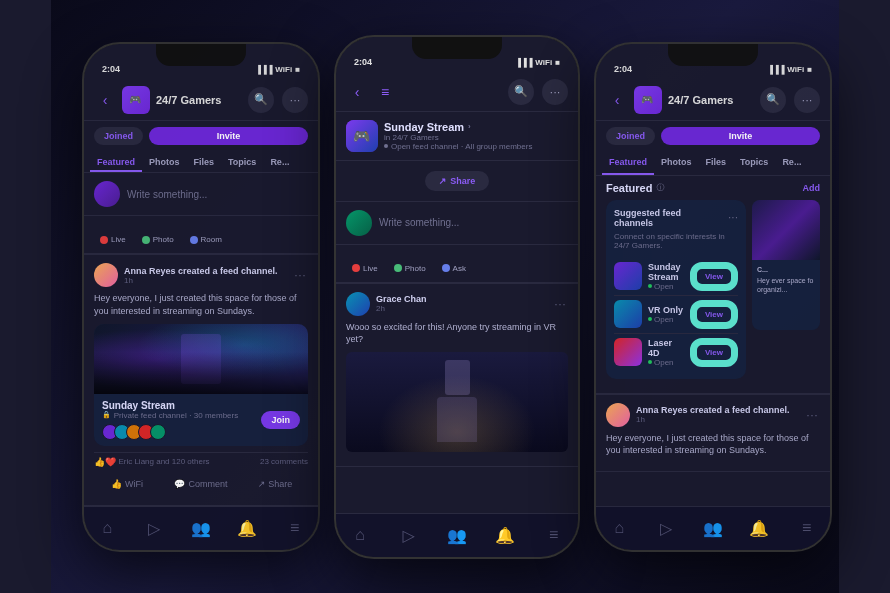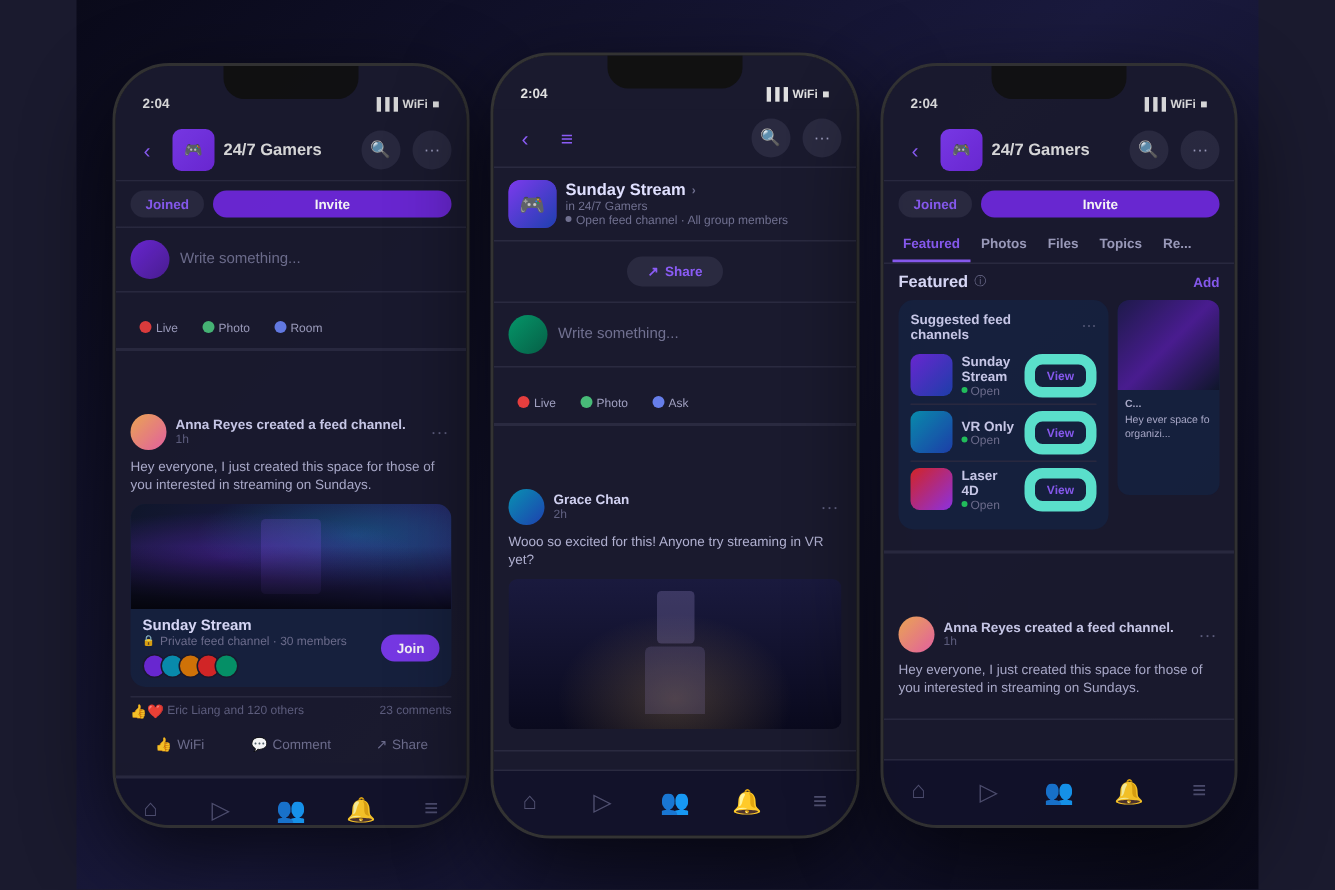--- a/index.html
+++ b/index.html
@@ -259,21 +259,20 @@
     .feed-post {
       padding: 8px 10px;
       border-bottom: 1px solid #2a2a40;
     }
 
     .post-header {
       display: flex;
       align-items: center;
       gap: 6px;
       margin-bottom: 5px;
-      margin-top: 34px;
     }
 
     .post-avatar {
       width: 24px;
       height: 24px;
       border-radius: 50%;
       background: linear-gradient(135deg, #f6ad55, #ed64a6);
       flex-shrink: 0;
     }
 
@@ -724,21 +723,21 @@
 
     .mini-av-1 { background: #6d28d9; }
     .mini-av-2 { background: #0891b2; }
     .mini-av-3 { background: #d97706; }
     .mini-av-4 { background: #dc2626; }
     .mini-av-5 { background: #059669; }
   </style>
 </head>
 <body>
 
-<div style="position:relative; width:788px; height:593px; display:flex; align-items:center; background: linear-gradient(135deg, #0a0a1a 0%, #1a1a3e 50%, #0a0a1a 100%); padding-left: 24px;">
+<div style="position:relative; width:788px; height:593px; display:flex; align-items:center; justify-content:center; background: linear-gradient(135deg, #0a0a1a 0%, #1a1a3e 50%, #0a0a1a 100%); padding-left: 24px;">
 
   <div class="phones-container">
 
     <div class="phone phone-side">
       <div class="notch"></div>
       <div class="phone-inner">
 
         <div class="status-bar">
           <span>2:04</span>
           <div class="status-right">
@@ -999,20 +998,21 @@
               <div class="add-btn">Add</div>
             </div>
 
             <div style="display:flex; gap:6px; position:relative;">
               <div style="flex:1; min-width:0;">
                 <div class="suggested-section">
                   <div class="suggested-header">
                     <div class="suggested-title">Suggested feed channels</div>
                     <div style="font-size:10px; color:#707090;">···</div>
                   </div>
+                  <div class="suggested-desc">Connect on specific interests in 24/7 Gamers.</div>
 
                   
                   <div class="channel-item">
                     <div class="channel-thumb channel-thumb-1"></div>
                     <div class="channel-item-info">
                       <div class="channel-item-name">Sunday Stream</div>
                       <div class="channel-item-status">
                         <span class="open-dot"></span>
                         <span>Open</span>
                       </div>

